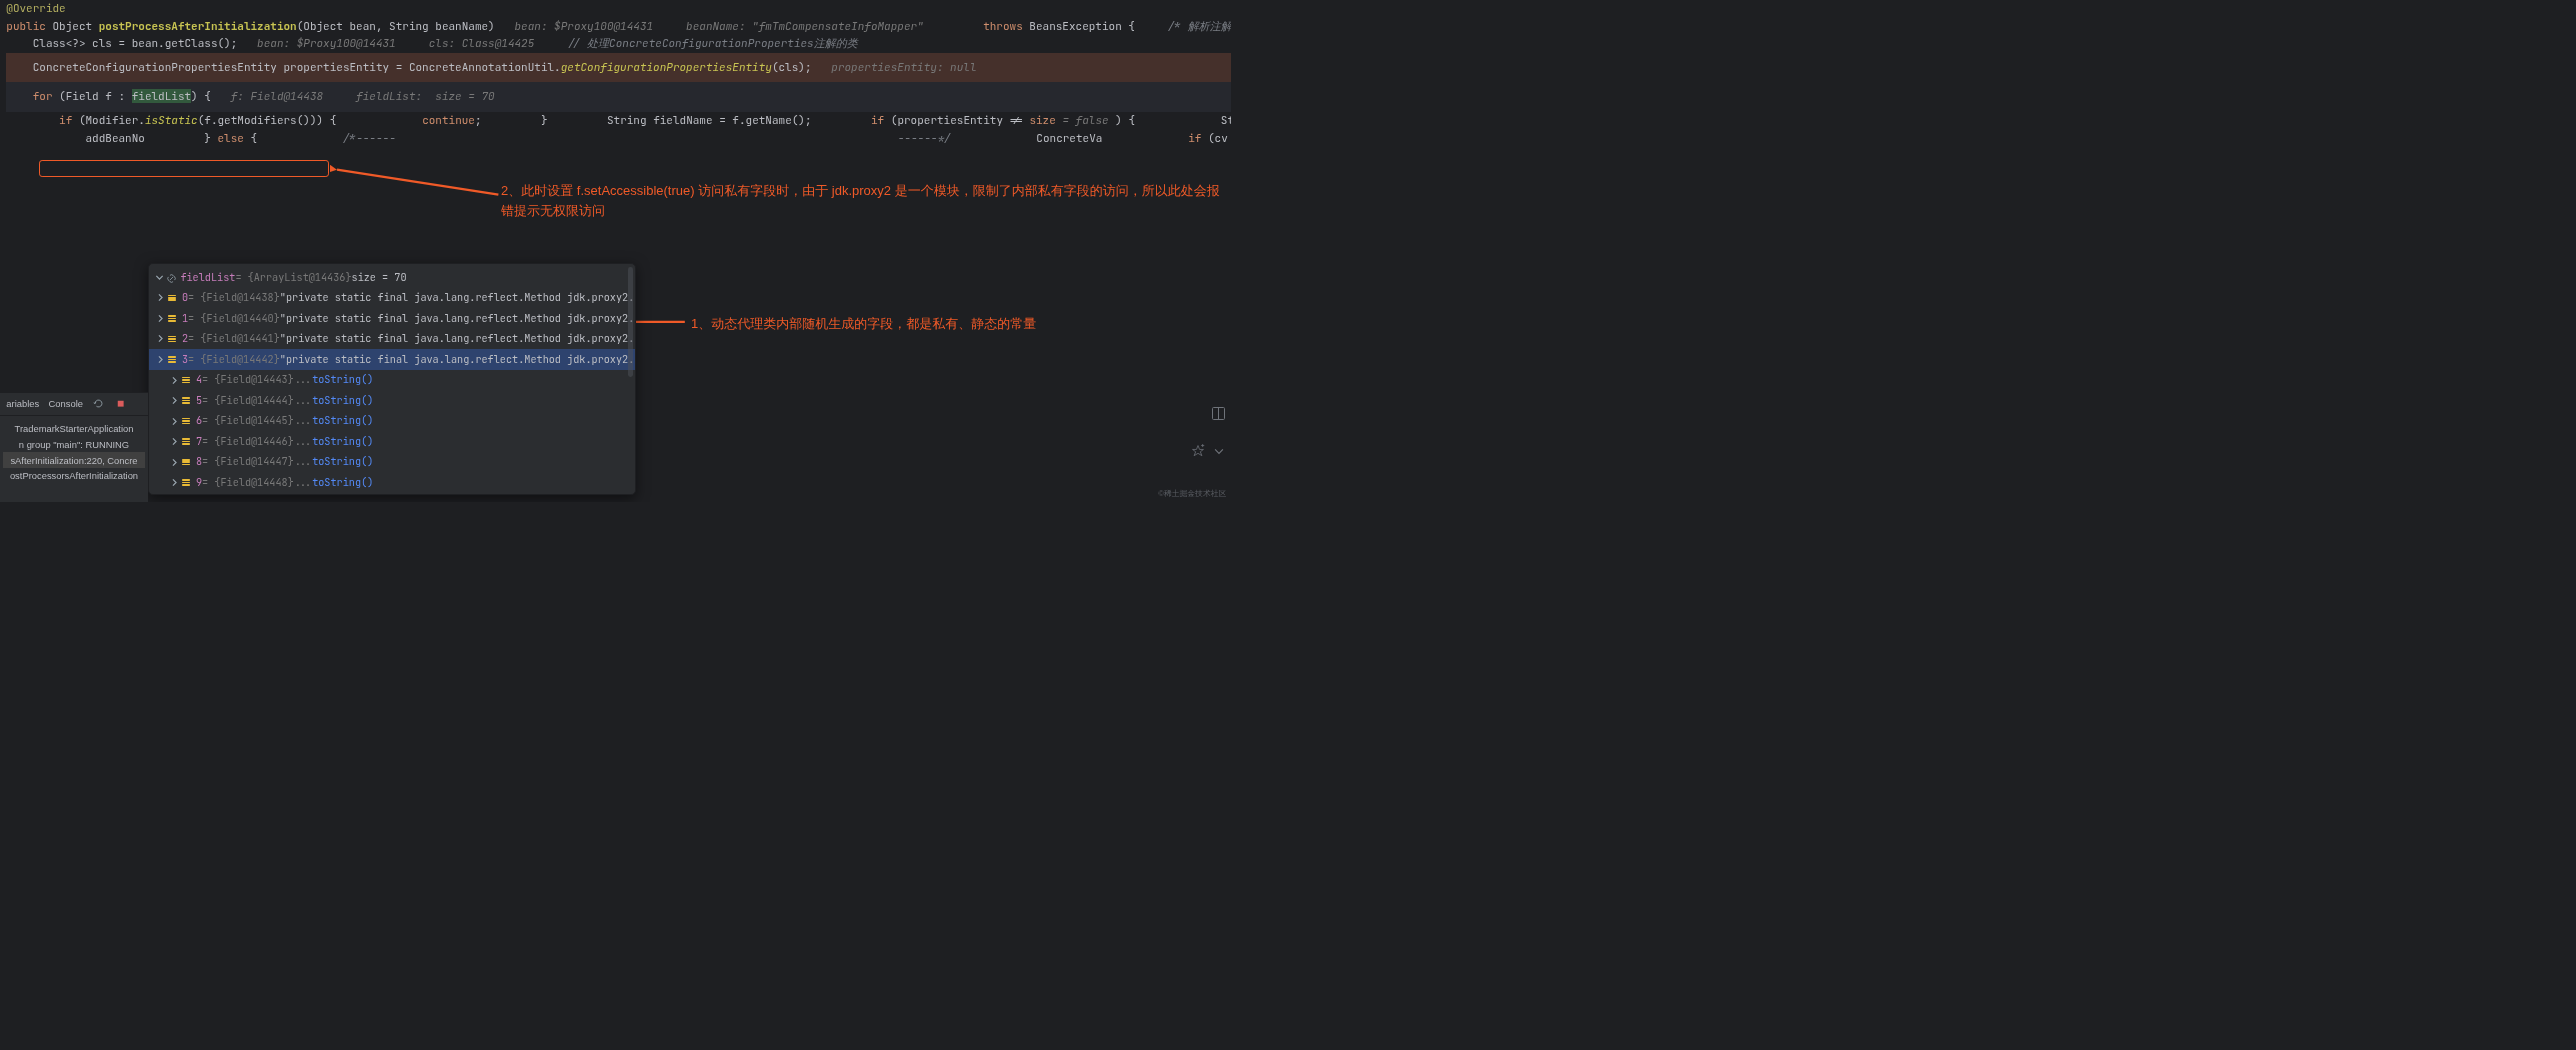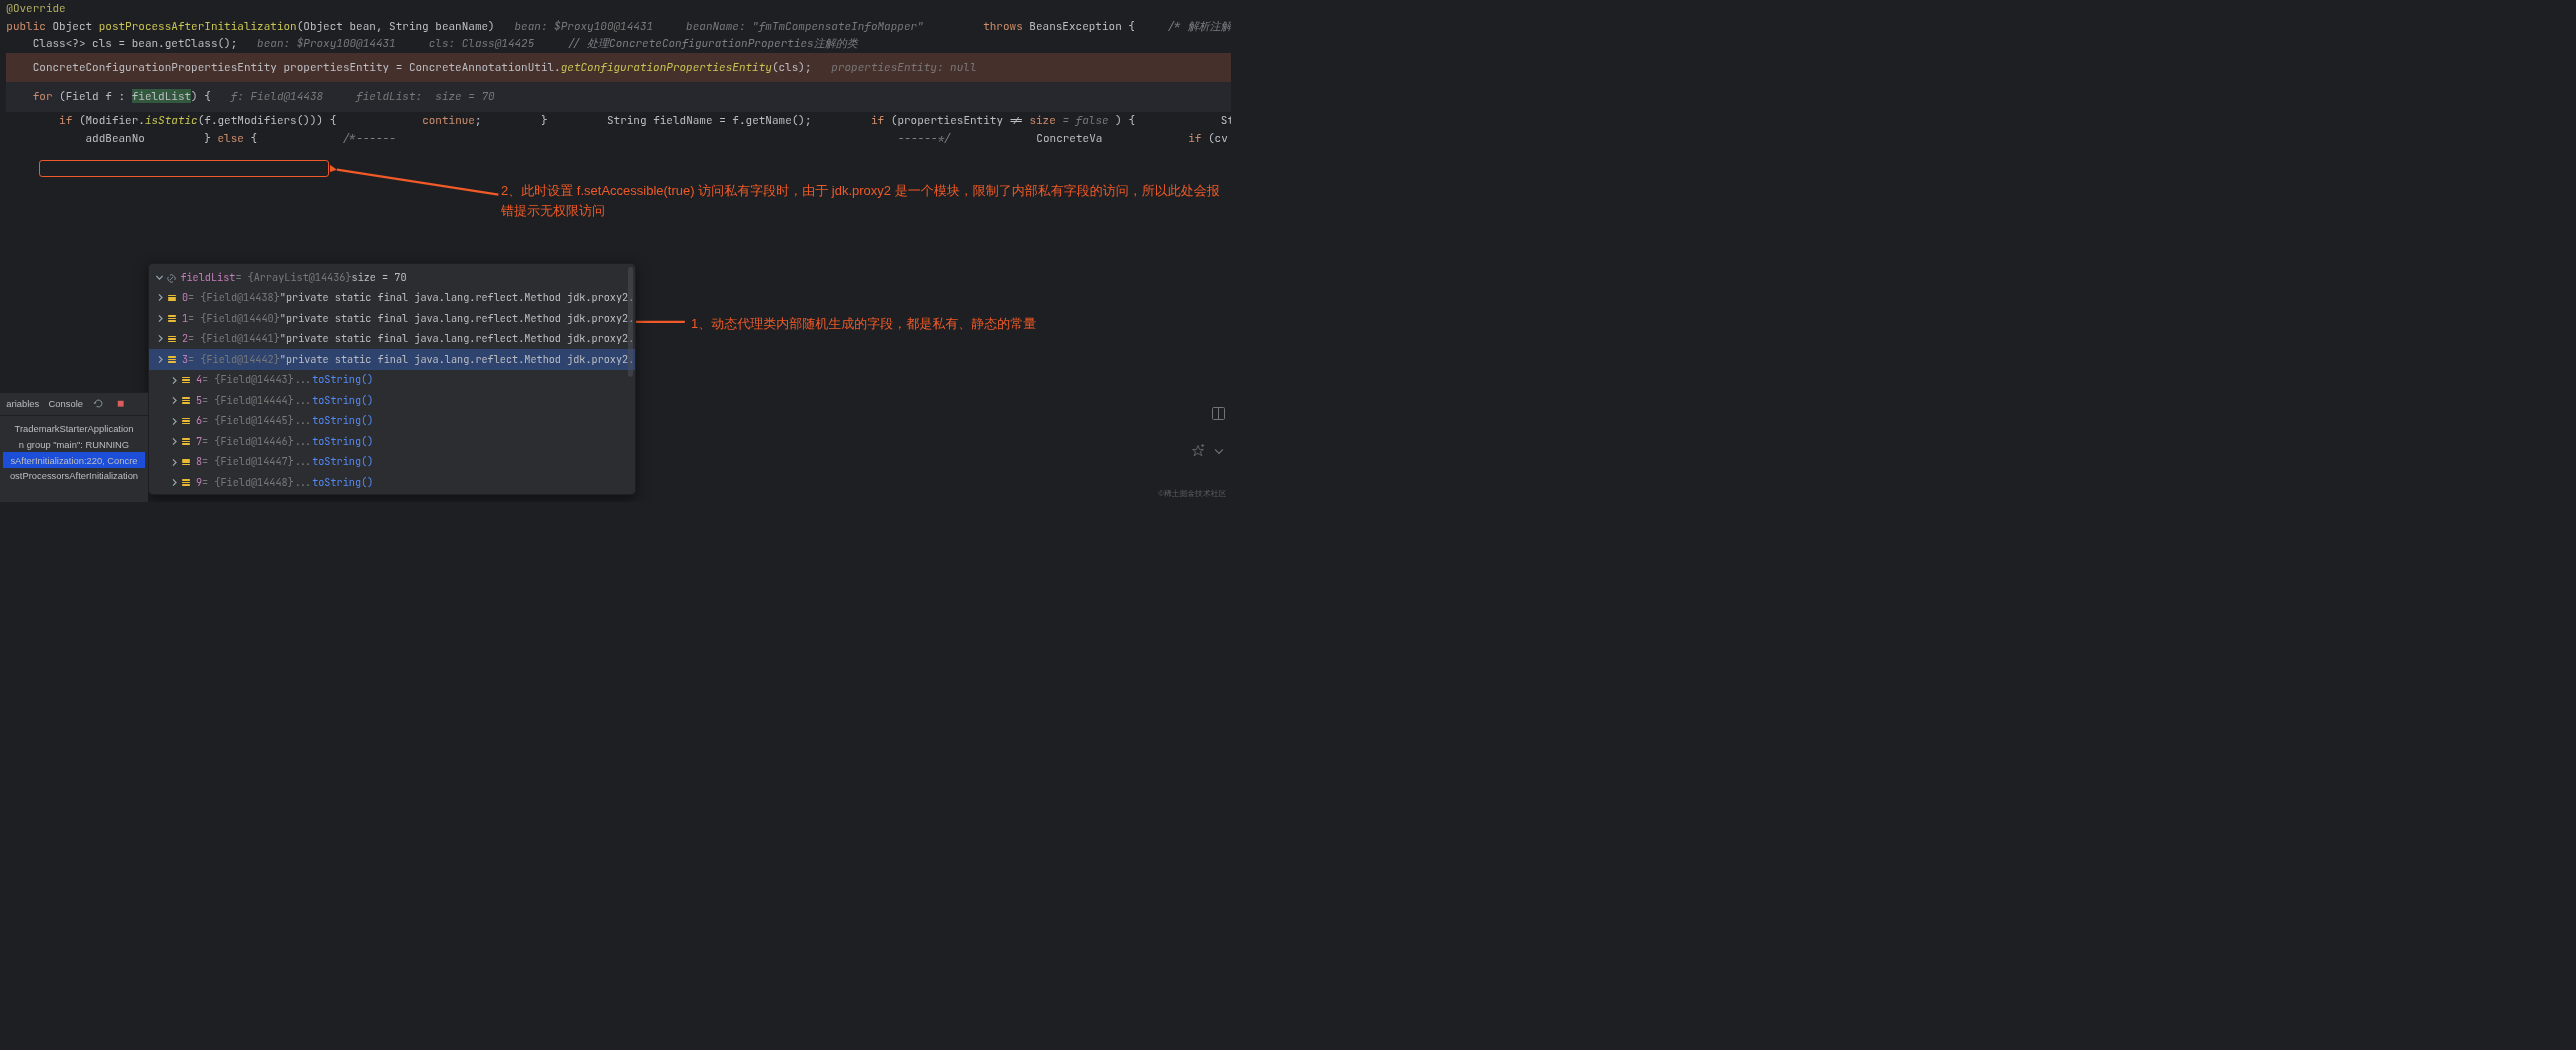--- a/index.html
+++ b/index.html
@@ -17,21 +17,21 @@
   position: relative;
   padding: 0 0 0 6.3px;
 }
 .code-line {
   padding: 6px 0;
   white-space: pre;
   line-height: 1.6;
 }
 .kw { color: #cf8e6d; }
 .type { color: #bcbec4; }
-.methoddef { color: #c8c452; }
+.methoddef { color: #c8c452; font-weight: bold; }
 .anno { color: #b3ae60; }
 .comment { color: #7a7e85; font-style: italic; }
 .hint { color: #787878; font-style: italic; }
 .italic-yellow { color: #c8c452; font-style: italic; }
 .sel-bg { background: #214283; display: block; }
 .err-bg { background: #45302b; display: block; }
 .cur-line { background: #26282e; display: block; }
 
 .highlight-box1 {
   position: absolute;
@@ -484,21 +484,21 @@
       </span>
     <span class="iconbtn">
         <svg viewBox="0 0 16 16" width="9.4" height="9.4">
           <rect x="3" y="3" width="10" height="10" fill="#db5c5c"></rect>
         </svg>
       </span>
   </div>
   <div class="bottom-content">
     <div class="row">TrademarkStarterApplication</div>
     <div class="row">n group "main": RUNNING</div>
-    <div class="row" style="background:#1d4ed8;">sAfterInitialization:220, Concre</div>
+    <div class="row" style="background:#404040;">sAfterInitialization:220, Concre</div>
     <div class="row">ostProcessorsAfterInitialization</div>
   </div>
 </div>
 
 <div class="right-gutter">
   <div class="split-icon"></div>
 </div>
 
 <div class="bottom-right-icons">
   <span class="br-icon"><svg viewBox="0 0 18 18">

